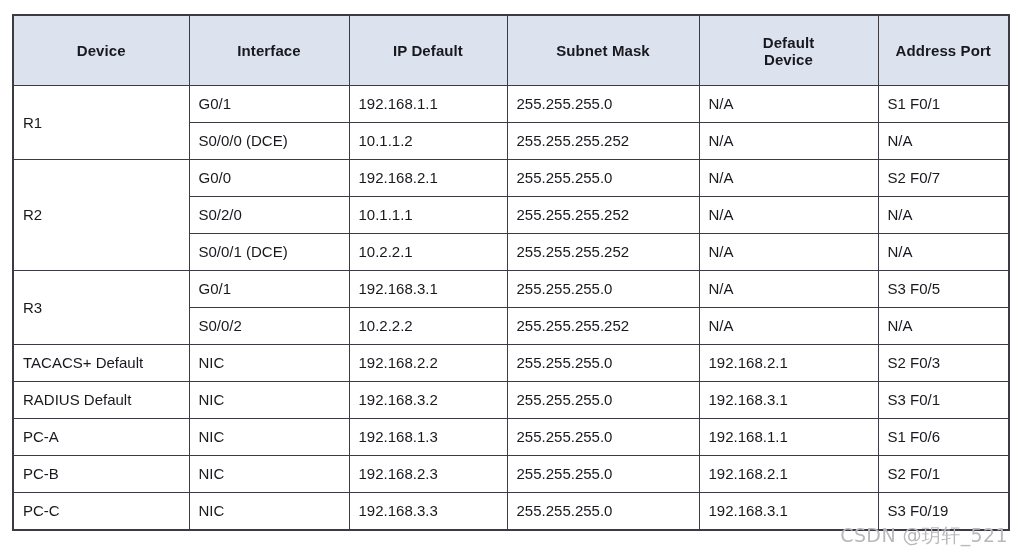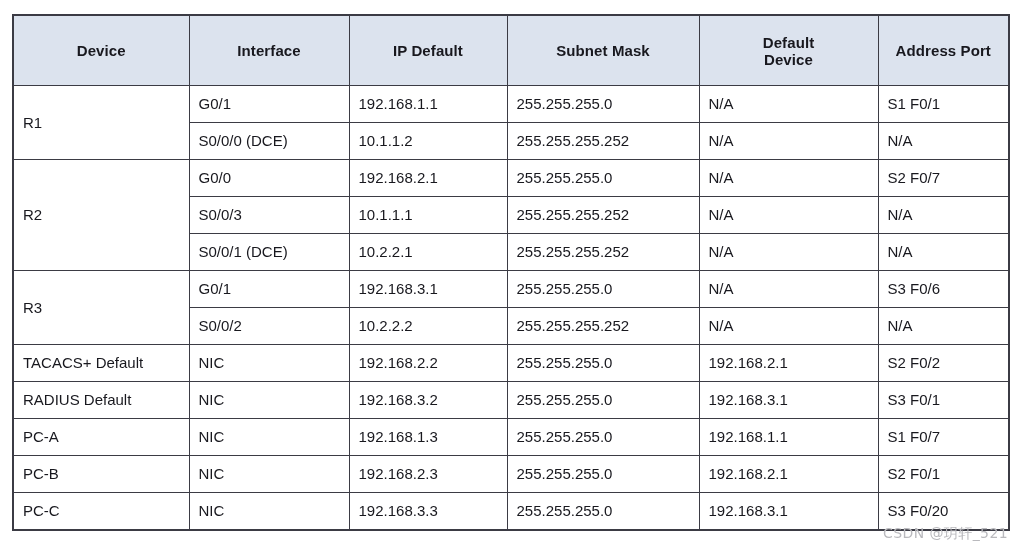--- a/index.html
+++ b/index.html
@@ -67,22 +67,22 @@
   col.c-ip          { width: 158px; }
   col.c-mask        { width: 192px; }
   col.c-gateway     { width: 179px; }
   col.c-switchport  { width: 131px; }
 
   .header-line { display: block; }
 
   #watermark {
     position: absolute;
     right: 16px;
-    bottom: 6px;
-    font-size: 14px;
+    bottom: 0;
+    font-size: 19px;
     color: #b9b9bd;
     font-family: "DejaVu Sans", "Liberation Sans", sans-serif;
     letter-spacing: 0.4px;
     white-space: nowrap;
     pointer-events: none;
   }
 </style>
 </head>
 <body>
 
@@ -137,85 +137,85 @@
         </tr>
         <tr>
           <td class="device-cell" rowspan="3">R2</td>
           <td>G0/0</td>
           <td>192.168.2.1</td>
           <td>255.255.255.0</td>
           <td>N/A</td>
           <td>S2 F0/7</td>
         </tr>
         <tr>
-          <td>S0/0/3</td>
+          <td>S0/2/0</td>
           <td>10.1.1.1</td>
           <td>255.255.255.252</td>
           <td>N/A</td>
           <td>N/A</td>
         </tr>
         <tr>
           <td>S0/0/1 (DCE)</td>
           <td>10.2.2.1</td>
           <td>255.255.255.252</td>
           <td>N/A</td>
           <td>N/A</td>
         </tr>
         <tr>
           <td class="device-cell" rowspan="2">R3</td>
           <td>G0/1</td>
           <td>192.168.3.1</td>
           <td>255.255.255.0</td>
           <td>N/A</td>
-          <td>S3 F0/6</td>
+          <td>S3 F0/5</td>
         </tr>
         <tr>
           <td>S0/0/2</td>
           <td>10.2.2.2</td>
           <td>255.255.255.252</td>
           <td>N/A</td>
           <td>N/A</td>
         </tr>
         <tr>
           <td class="device-cell" rowspan="1">TACACS+ Default</td>
           <td>NIC</td>
           <td>192.168.2.2</td>
           <td>255.255.255.0</td>
           <td>192.168.2.1</td>
-          <td>S2 F0/2</td>
+          <td>S2 F0/3</td>
         </tr>
         <tr>
           <td class="device-cell" rowspan="1">RADIUS Default</td>
           <td>NIC</td>
           <td>192.168.3.2</td>
           <td>255.255.255.0</td>
           <td>192.168.3.1</td>
           <td>S3 F0/1</td>
         </tr>
         <tr>
           <td class="device-cell" rowspan="1">PC-A</td>
           <td>NIC</td>
           <td>192.168.1.3</td>
           <td>255.255.255.0</td>
           <td>192.168.1.1</td>
-          <td>S1 F0/7</td>
+          <td>S1 F0/6</td>
         </tr>
         <tr>
           <td class="device-cell" rowspan="1">PC-B</td>
           <td>NIC</td>
           <td>192.168.2.3</td>
           <td>255.255.255.0</td>
           <td>192.168.2.1</td>
           <td>S2 F0/1</td>
         </tr>
         <tr>
           <td class="device-cell" rowspan="1">PC-C</td>
           <td>NIC</td>
           <td>192.168.3.3</td>
           <td>255.255.255.0</td>
           <td>192.168.3.1</td>
-          <td>S3 F0/20</td>
+          <td>S3 F0/19</td>
         </tr>
       </tbody>
   </table>
 </div>
 
 <div id="watermark">CSDN @玥轩_521</div>
 
 </body></html>

